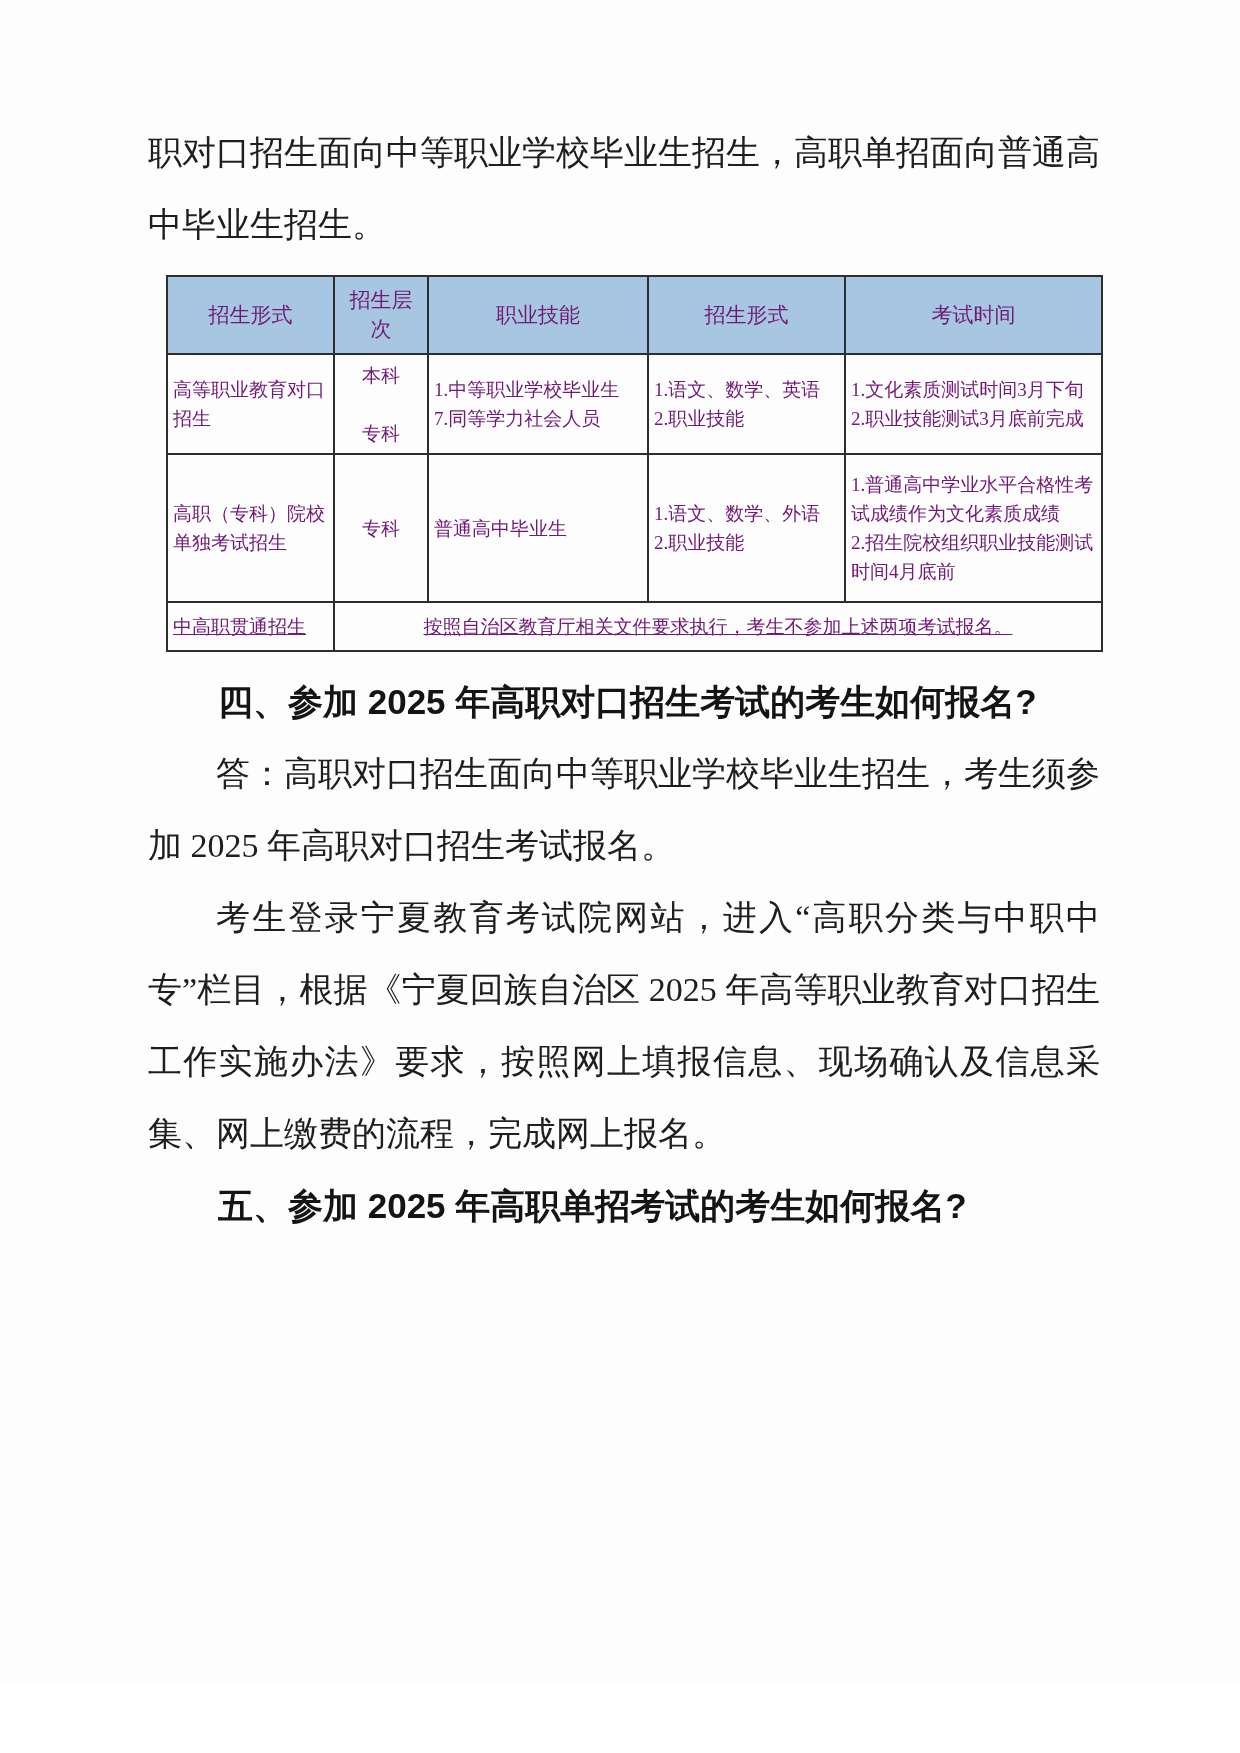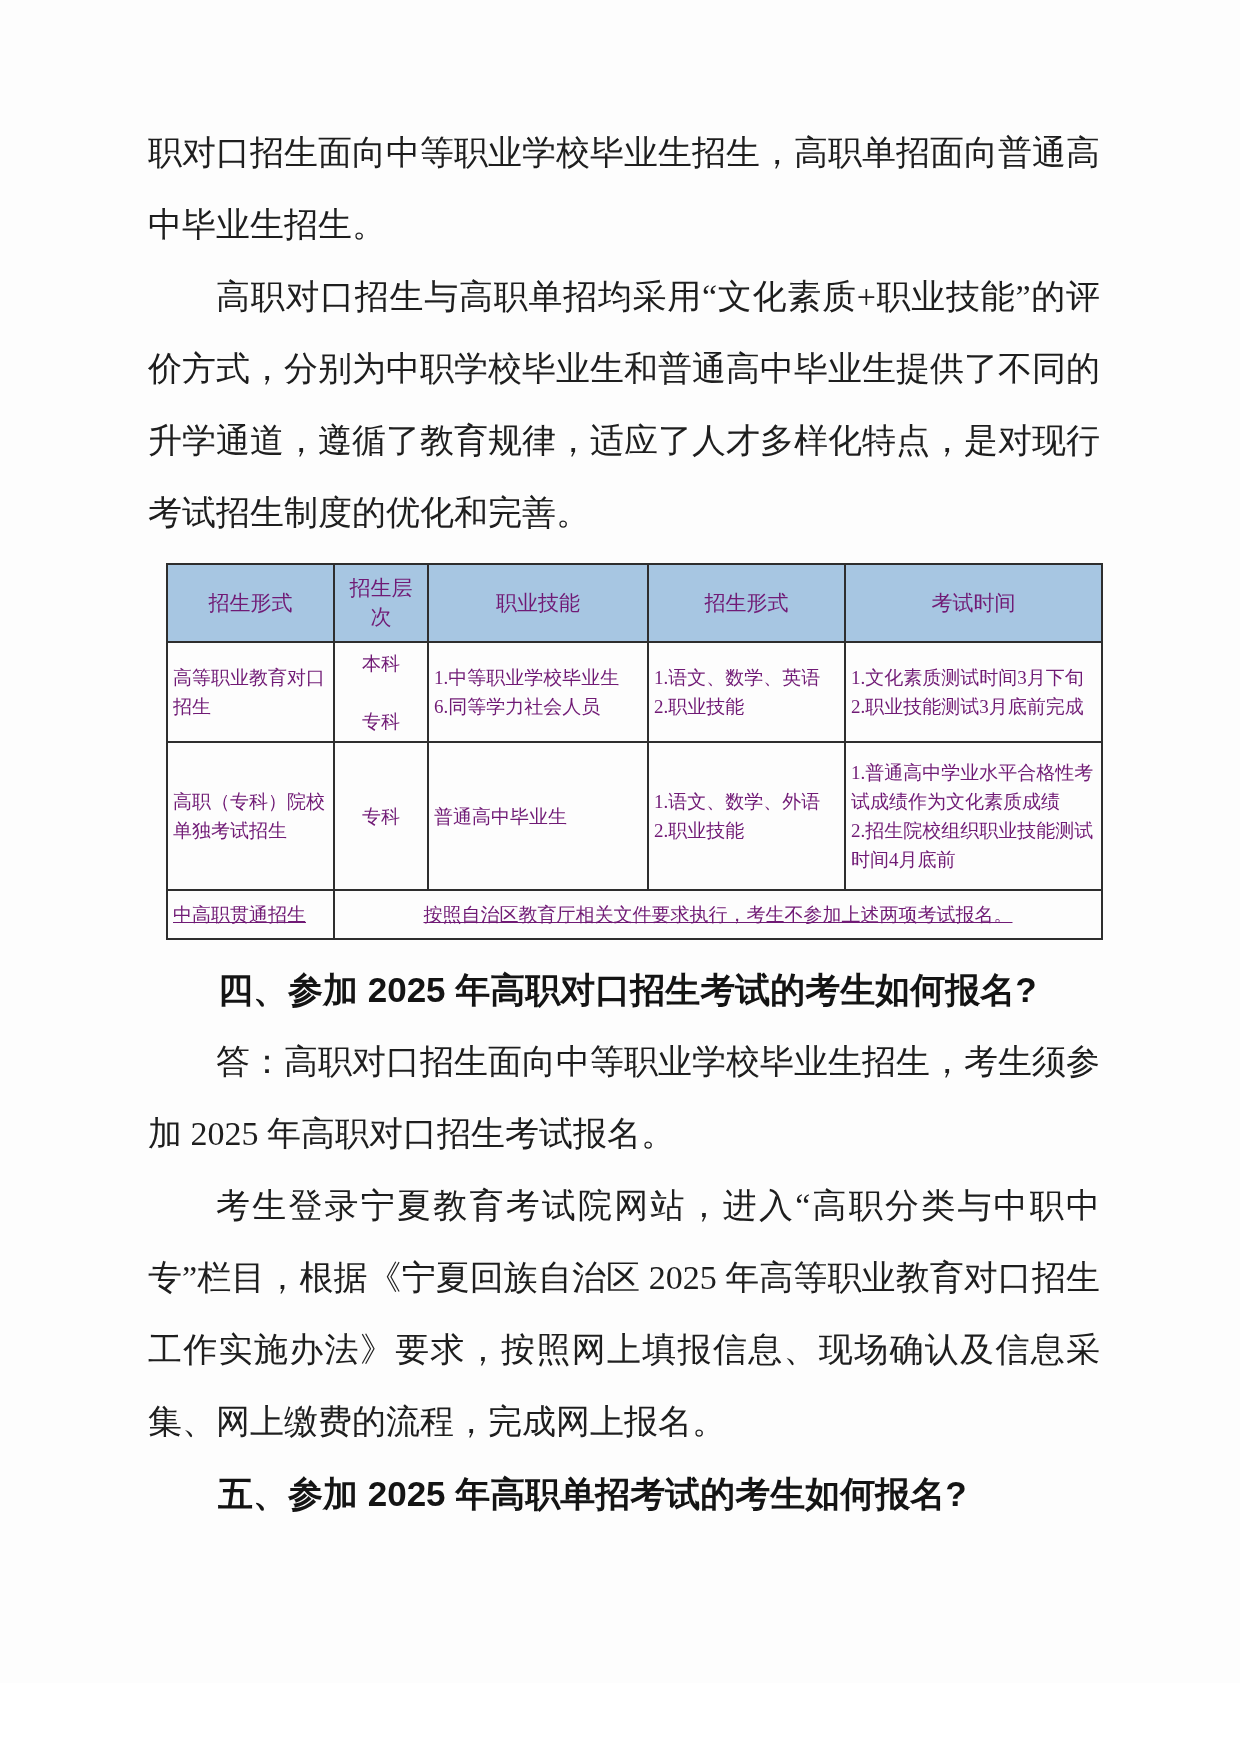--- a/index.html
+++ b/index.html
@@ -60,21 +60,20 @@
   .enroll-table tr.row-3 td { height: 49px; text-decoration: underline; }
   .enroll-table td.center { text-align: center; }
 </style>
 </head>
 <body>
 
 <div class="page">
 
   <p class="body-text">职对口招生面向中等职业学校毕业生招生，高职单招面向普通高中毕业生招生。</p>
 
-  <p class="body-text indent">高职对口招生与高职单招均采用“文化素质+职业技能”的评价方式，分别为中职学校毕业生和普通高中毕业生提供了不同的升学通道，遵循了教育规律，适应了人才多样化特点，是对现行考试招生制度的优化和完善。</p>
 
 
 
   <table class="enroll-table">
     <colgroup>
       <col style="width:167px">
       <col style="width:94px">
       <col style="width:220px">
       <col style="width:197px">
       <col style="width:257px">
@@ -88,21 +87,21 @@
         <th>考试时间</th>
       </tr>
     </thead>
     <tbody>
       <tr class="row-1">
         <td>高等职业教育对口招生</td>
         <td class="center">本科
 
 专科</td>
         <td>1.中等职业学校毕业生
-6.同等学力社会人员</td>
+7.同等学力社会人员</td>
         <td>1.语文、数学、英语
 2.职业技能</td>
         <td>1.文化素质测试时间3月下旬
 2.职业技能测试3月底前完成</td>
       </tr>
       <tr class="row-2">
         <td>高职（专科）院校单独考试招生</td>
         <td class="center">专科</td>
         <td>普通高中毕业生</td>
         <td>1.语文、数学、外语

